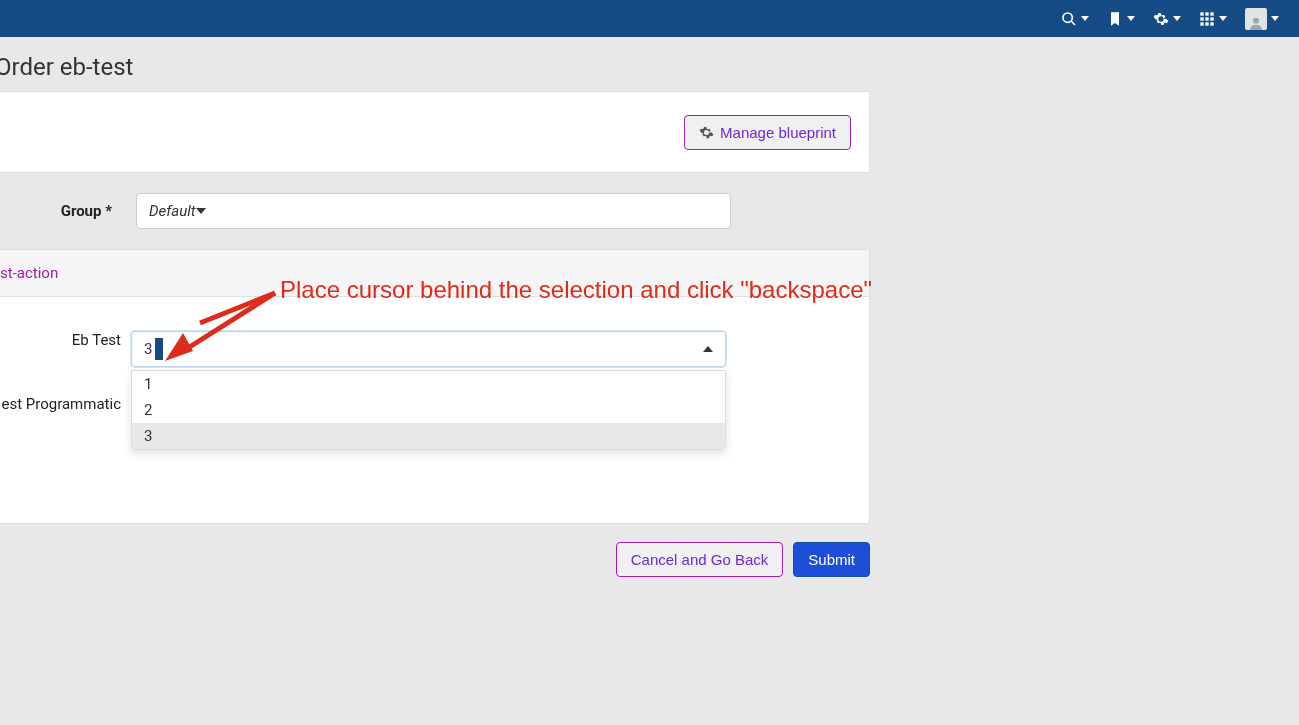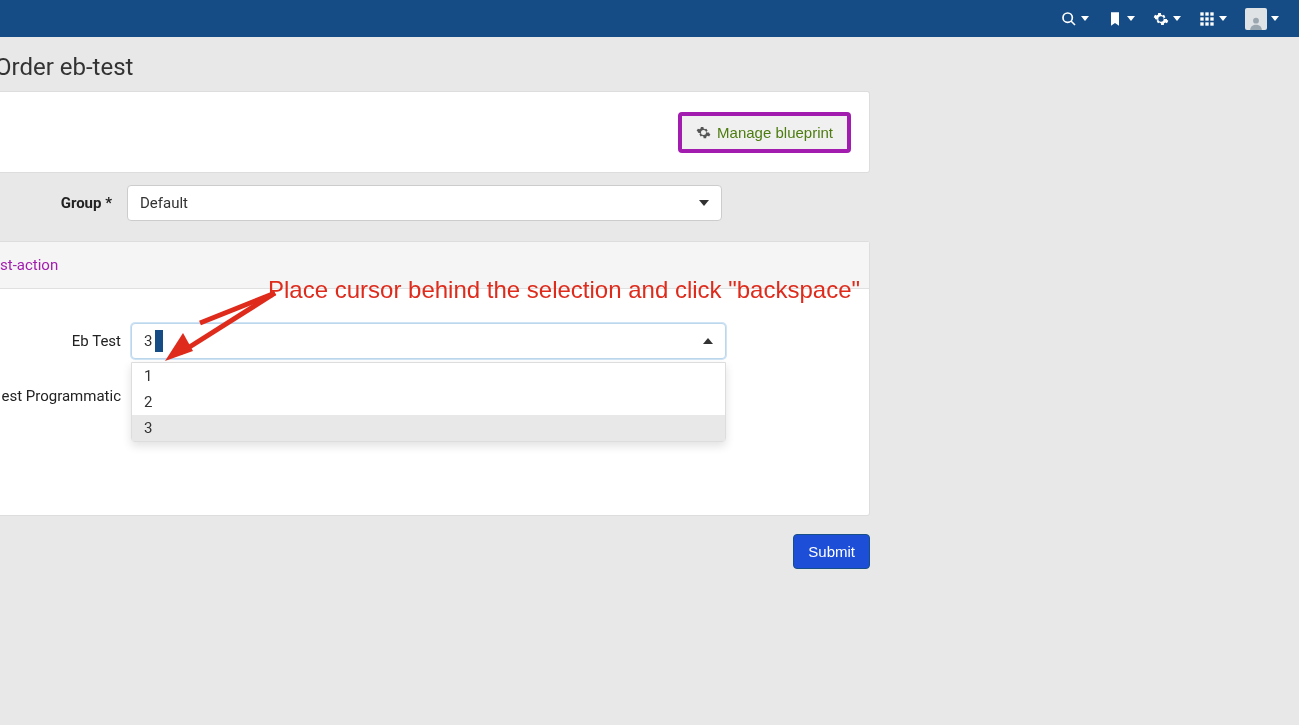--- a/index.html
+++ b/index.html
@@ -58,42 +58,42 @@
       border-left: none;
       border-radius: 0 3px 3px 0;
       width: 870px;
       height: 82px;
       display: flex;
       justify-content: flex-end;
       align-items: center;
       padding-right: 18px;
     }
     .btn {
-      border: 4px solid #a21caf;
+      border: 1px solid #a21caf;
       background: #f0f0f0;
-      color: #4d7c0f;
+      color: #6d28d9;
       padding: 8px 14px;
       border-radius: 4px;
       font-size: 15px;
       display: inline-flex;
       align-items: center;
       gap: 6px;
       cursor: pointer;
     }
     .btn-primary {
       background: #1d4ed8;
       border: 1px solid #174f87;
       color: #fff;
     }
 
     .group-row {
       display: flex;
       align-items: center;
-      gap: 15px;
-      padding: 12px 0 20px 0;
+      gap: 24px;
+      padding: 20px 0 20px 0;
     }
     .label {
       font-size: 15px;
       color: #222;
       text-align: right;
       width: 112px;
     }
     .label.bold { font-weight: 700; }
 
     .dropdown {
@@ -101,22 +101,23 @@
       border: 1px solid #ccc;
       border-radius: 4px;
       background: #fff;
       width: 595px;
       height: 36px;
       display: flex;
       align-items: center;
       padding: 0 12px;
       font-size: 15px;
       color: #333;
-      justify-content: space-between;
+      justify-content: flex-start;
       cursor: pointer;
+      font-style: italic;
     }
     .dropdown .caret {
       width: 0; height: 0;
       border-left: 5px solid transparent;
       border-right: 5px solid transparent;
       border-top: 6px solid #333;
     }
 
     .card2 {
       background: #fff;
@@ -130,21 +131,21 @@
     .card2-header {
       background: #f5f5f5;
       border-bottom: 1px solid #e0e0e0;
       padding: 14px 15px 14px 0;
       color: #a21caf;
       font-size: 15px;
     }
 
     .field-row {
       display: flex;
-      align-items: center;
+      align-items: flex-start;
       padding: 10px 0 0 0;
     }
     .field-row .label { width: 131px; padding-right: 10px; }
 
     .field-row-2 {
       display: flex;
       align-items: center;
       padding: 28px 0 0 0;
     }
     .field-row-2 .label { width: 131px; padding-right: 10px; text-align: right; }
@@ -210,21 +211,21 @@
       display: flex;
       justify-content: flex-end;
       gap: 10px;
       padding: 18px 0 0 0;
     }
 
     .annotation {
       position: absolute;
       color: #de2b1c;
       font-size: 24px;
-      left: 268px;
+      left: 280px;
       top: 276px;
       font-family: Arial, sans-serif;
       z-index: 30;
       white-space: nowrap;
     }
     .arrow-svg {
       position: absolute;
       left: 165px;
       top: 283px;
       z-index: 30;
@@ -316,20 +317,21 @@
       </div>
     </div>
   </div>
 
   <div class="field-row-2">
     <span class="label">est Programmatic</span>
   </div>
 </div>
 
 <div class="footer-actions">
+  <button class="btn">Cancel and Go Back</button>
   <button class="btn btn-primary">Submit</button>
 </div>
 
 <div class="annotation">Place cursor behind the selection and click "backspace"</div>
 <svg class="arrow-svg" width="120" height="90" viewBox="0 0 120 90">
   <line x1="110" y1="10" x2="15" y2="70" stroke="#de2b1c" stroke-width="5"></line>
   <polygon points="0,78 28,68 18,50" fill="#de2b1c"></polygon>
   <line x1="110" y1="10" x2="35" y2="40" stroke="#de2b1c" stroke-width="5"></line>
 </svg>
 

